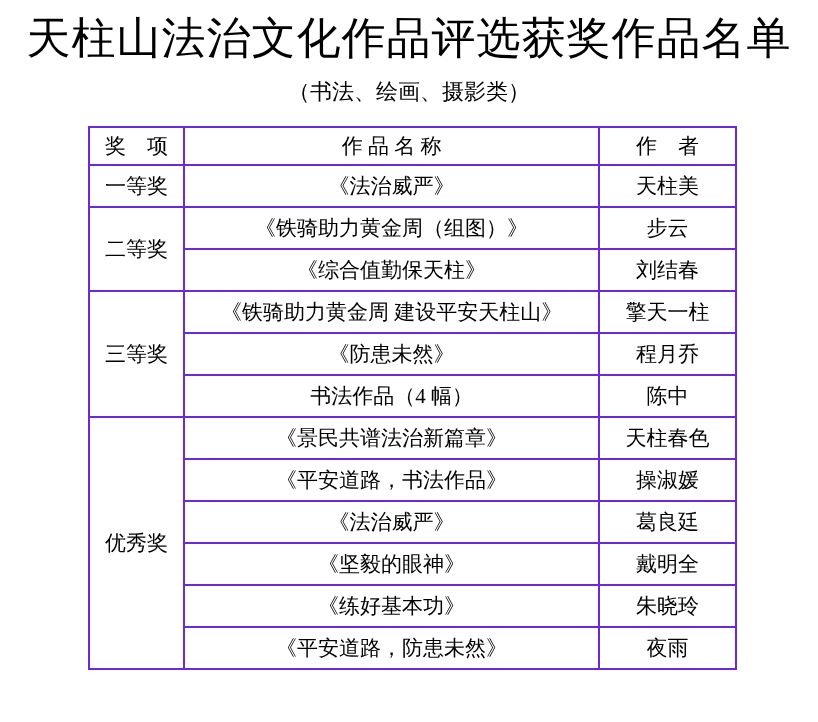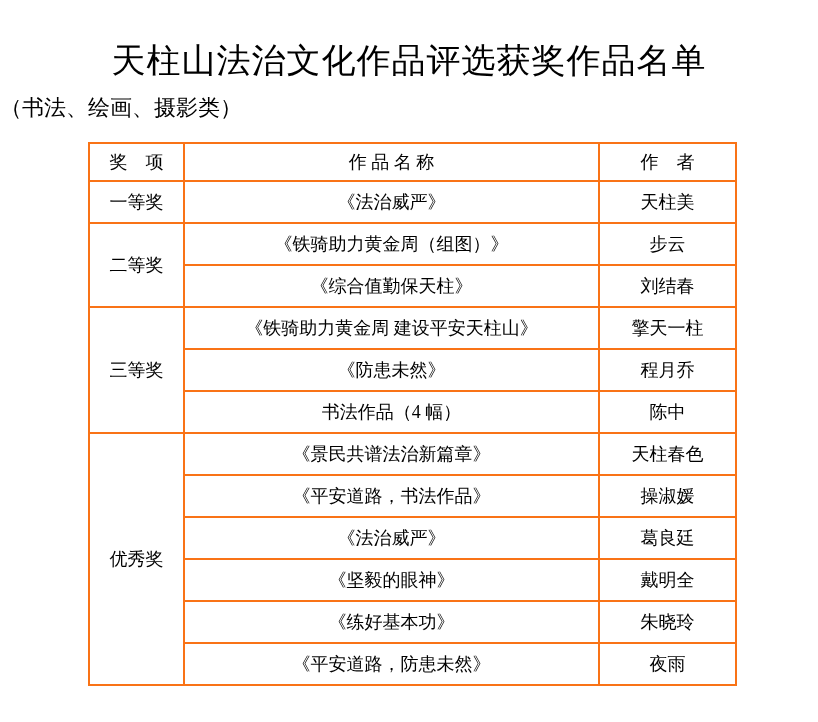--- a/index.html
+++ b/index.html
@@ -11,48 +11,49 @@
     position: relative;
     width: 818px;
     height: 722px;
     background: #ffffff;
     font-family: "Liberation Serif", "DejaVu Serif", serif;
     color: #000000;
     overflow: hidden;
   }
   .doc-title {
     margin: 0;
-    padding-top: 41px;
+    padding-top: 13px;
     text-align: center;
-    font-size: 34px;
+    font-size: 44px;
     font-weight: normal;
     letter-spacing: 1px;
     line-height: 1.2;
   }
   .doc-subtitle {
     margin: 0;
     padding-top: 13px;
+    text-align: center;
     font-size: 22px;
     font-weight: normal;
     line-height: 1.2;
   }
   table.awards {
     border-collapse: collapse;
     table-layout: fixed;
     margin: 21px 0 0 88px;
     width: 647px;
   }
   table.awards col.c-award { width: 95px; }
   table.awards col.c-work  { width: 415px; }
   table.awards col.c-author{ width: 137px; }
   table.awards th, table.awards td {
-    border: 2px solid #f97316;
+    border: 2px solid #6d28d9;
     text-align: center;
     vertical-align: middle;
-    font-size: 18px;
+    font-size: 21px;
     font-weight: normal;
     padding: 0 0;
     overflow: hidden;
     white-space: nowrap;
   }
   table.awards thead tr { height: 38px; }
   table.awards tbody tr { height: 42px; }
 </style>
 </head>
 <body>

